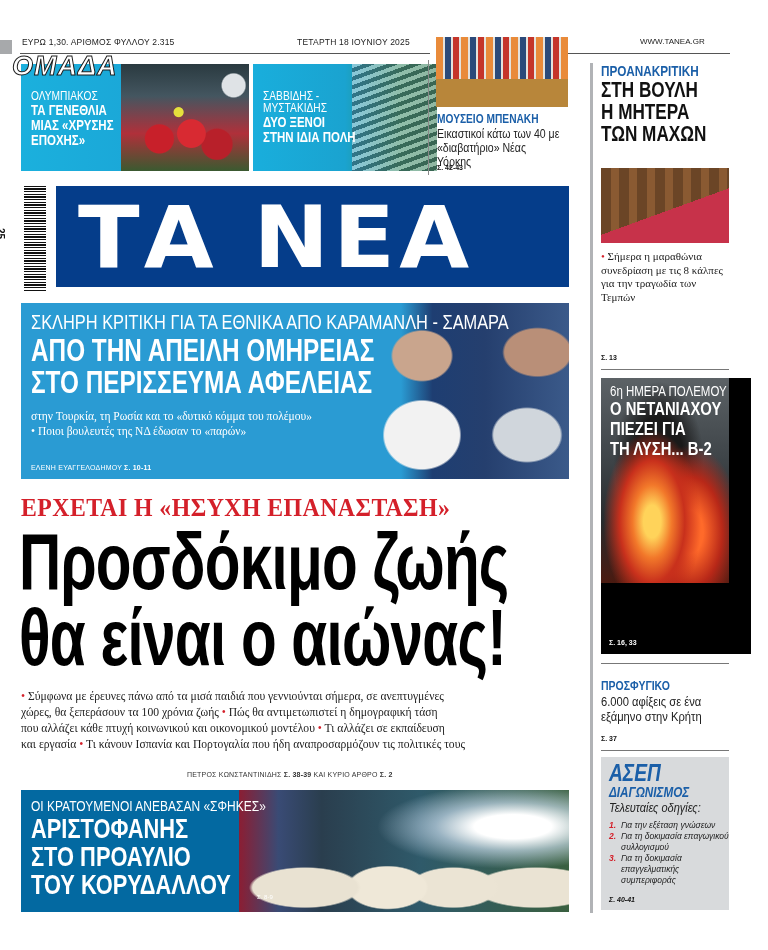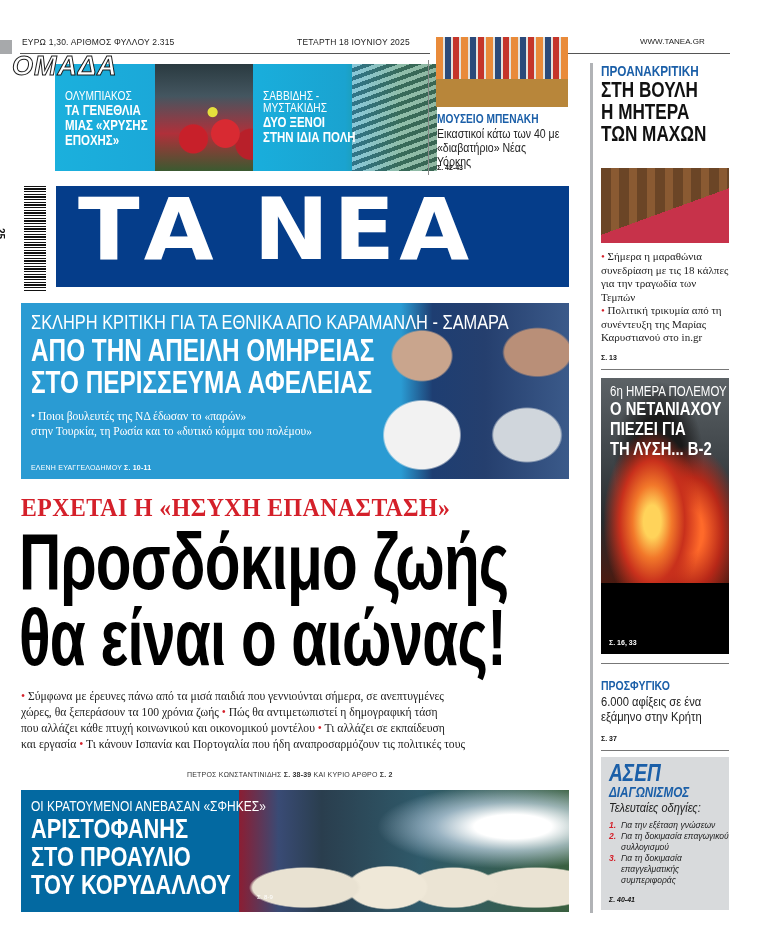--- a/index.html
+++ b/index.html
@@ -13,21 +13,21 @@
   .meta-price { left: 22px; top: 37px; font-size: 8.5px; letter-spacing: 0.2px; color: #222; }
   .meta-date { left: 297px; top: 37px; font-size: 8.5px; letter-spacing: 0.2px; color: #222; text-align: right; }
   .meta-url { left: 640px; top: 37px; font-size: 8px; color: #222; }
   .rule-top { left: 20px; top: 53px; width: 410px; height: 1px; background: #555; }
   .rule-top-r { left: 560px; top: 53px; width: 170px; height: 1px; background: #555; }
 
   
   .omada-logo { left: 12px; top: 53px; font-size: 27px; font-weight: 900; font-style: italic; color: #fff;
     -webkit-text-stroke: 1px #1a1a1a; letter-spacing: 1px; z-index: 3; line-height: 1; }
   .promo { top: 64px; height: 107px; overflow: hidden; }
-  .promo-1 { left: 21px; width: 228px; background: linear-gradient(90deg, #1bb0dd 0%, #1ba8d8 45%, #5a7d8a 60%, #3c4a40 100%); margin-left: 34px; }
+  .promo-1 { left: 21px; width: 228px; background: linear-gradient(90deg, #1bb0dd 0%, #1ba8d8 45%, #5a7d8a 60%, #3c4a40 100%); }
   .promo-1 .crowd { position: absolute; right: 0; top: 0; width: 128px; height: 107px;
     background:
       radial-gradient(circle at 30% 70%, #c8202a 0 12%, transparent 13%),
       radial-gradient(circle at 55% 65%, #d82a32 0 14%, transparent 15%),
       radial-gradient(circle at 75% 75%, #b8202a 0 12%, transparent 13%),
       radial-gradient(circle at 45% 45%, #e5e03c 0 5%, transparent 6%),
       radial-gradient(circle at 88% 20%, #dfe3e6 0 8%, transparent 9%),
       linear-gradient(180deg, #2a3a40 0%, #445660 30%, #b0303a 65%, #3a5a30 100%); }
   .promo-2 { left: 253px; width: 184px; background: linear-gradient(90deg, #19aedc 0%, #1aa3d0 50%, #2d8a55 80%, #2f7d45 100%); }
   .promo-2 .stadium { position: absolute; right: 0; top: 0; width: 85px; height: 107px;
@@ -55,21 +55,21 @@
   .parliament-img { left: 601px; top: 168px; width: 128px; height: 75px;
     background:
       linear-gradient(160deg, transparent 0 55%, #c7324a 55% 100%),
       repeating-linear-gradient(90deg, #6b4526 0 10px, #8a5a32 10px 18px),
       linear-gradient(180deg, #7c8a92 0%, #a06a3c 40%, #8a4a2c 100%); }
   .r-bullets { left: 601px; top: 250px; width: 128px; font-family: "Liberation Serif", serif; font-size: 11px; line-height: 13.5px; color: #222; }
   .bullet-dot { color: #d4202a; }
   .r-page { left: 601px; top: 354px; font-size: 7px; font-weight: 700; }
   .r-rule { left: 601px; width: 128px; height: 1px; background: #777; }
 
-  .war-box { left: 601px; top: 378px; width: 128px; height: 276px; background: #000; overflow: hidden; }
+  .war-box { left: 601px; top: 378px; width: 150px; height: 276px; background: #000; overflow: hidden; }
   .war-img { position: absolute; left: 0; top: 0; width: 128px; height: 205px;
     background:
       radial-gradient(ellipse at 40% 70%, #ffd35a 0 8%, #f2782a 18%, #c8301c 30%, transparent 45%),
       radial-gradient(ellipse at 70% 75%, #ff6a2a 0 10%, #b82818 25%, transparent 40%),
       radial-gradient(ellipse at 45% 40%, #1a1a1a 0 25%, transparent 45%),
       linear-gradient(180deg, #5c6266 0%, #3e4448 40%, #282c2e 70%, #4a1a10 100%); }
   .war-text { position: absolute; left: 9px; top: 6px; color: #fff; line-height: 1; z-index: 2; }
   .war-kicker { font-size: 14px; transform: scaleX(0.82); transform-origin: left; white-space: nowrap; }
   .war-head { font-size: 19px; font-weight: 700; line-height: 19px; transform: scaleX(0.78); transform-origin: left; white-space: nowrap; margin-top: 1px; }
   .war-bullet { position: absolute; left: 8px; top: 212px; width: 118px; color: #fff; font-size: 8.5px; line-height: 11px; font-weight: 700; }
@@ -85,21 +85,21 @@
   .asep-intro { position: absolute; left: 8px; top: 44px; font-size: 12.5px; color: #222; transform: scaleX(0.88); transform-origin: left; white-space: nowrap; }
   .asep-list { position: absolute; left: 8px; top: 63px; width: 120px; font-size: 8.5px; line-height: 11px; color: #222; list-style: none; }
   .asep-list li { display: flex; gap: 4px; }
   .asep-num { color: #d4202a; font-weight: 700; min-width: 8px; }
   .asep-page { position: absolute; left: 8px; top: 139px; font-size: 7px; font-weight: 700; }
 
   
   .barcode-num { left: 6px; top: 228px; font-size: 10px; font-weight: 700; transform: rotate(90deg); transform-origin: left top; }
   .barcode { left: 24px; top: 186px; width: 22px; height: 106px;
     background: repeating-linear-gradient(180deg, #111 0 1px, #fff 1px 2px, #111 2px 4px, #fff 4px 5px, #111 5px 6px, #fff 6px 8px); }
-  .masthead { left: 56px; top: 186px; width: 513px; height: 101px; background: #053d8a; display: flex; align-items: flex-start; padding-left: 22px; }
+  .masthead { left: 56px; top: 186px; width: 513px; height: 101px; background: #053d8a; display: flex; align-items: center; padding-left: 22px; }
   .masthead-title { color: #fff; font-size: 86px; font-weight: 700; letter-spacing: 4px; font-family: "DejaVu Sans", sans-serif; line-height: 1; transform: scaleX(1.05); transform-origin: left; }
 
   
   .politics { left: 21px; top: 303px; width: 548px; height: 176px; background: #2a9bd3; overflow: hidden; }
   .politics-photo { position: absolute; right: 0; top: 0; width: 210px; height: 176px;
     background:
       radial-gradient(ellipse at 30% 30%, #c9a58d 0 14%, transparent 15%),
       radial-gradient(ellipse at 85% 28%, #b98f78 0 13%, transparent 14%),
       radial-gradient(ellipse at 30% 75%, #f2f2f2 0 18%, transparent 19%),
       radial-gradient(ellipse at 80% 75%, #d0d6dc 0 14%, transparent 15%),
@@ -175,22 +175,21 @@
 
 <div class="abs right-vrule"></div>
 <div class="abs r-kicker">ΠΡΟΑΝΑΚΡΙΤΙΚΗ</div>
 <div class="abs r-head">
   <div>ΣΤΗ ΒΟΥΛΗ</div>
   <div>Η ΜΗΤΕΡΑ</div>
   <div>ΤΩΝ ΜΑΧΩΝ</div>
 </div>
 <div class="abs parliament-img"></div>
 <div class="abs r-bullets">
-  <div><span class="bullet-dot">•</span> <span>Σήμερα η μαραθώνια συνεδρίαση με τις 18 κάλπες για την τραγωδία των Τεμπών</span></div>
-  <div><span class="bullet-dot">•</span> <span>Πολιτική τρικυμία από τη συνέντευξη της Μαρίας Καρυστιανού στο in.gr</span></div>
+  <div><span class="bullet-dot">•</span> <span>Σήμερα η μαραθώνια συνεδρίαση με τις 8 κάλπες για την τραγωδία των Τεμπών</span></div>
 </div>
 <div class="abs r-page">Σ. 13</div>
 <div class="abs r-rule" style="top:369px;"></div>
 
 <div class="abs war-box">
   <div class="war-img"></div>
   <div class="war-text">
     <div class="war-kicker">6η ΗΜΕΡΑ ΠΟΛΕΜΟΥ</div>
     <div class="war-head">Ο ΝΕΤΑΝΙΑΧΟΥ</div>
     <div class="war-head">ΠΙΕΖΕΙ ΓΙΑ</div>
@@ -227,22 +226,22 @@
 </div>
 
 <div class="abs politics">
   <div class="politics-photo"></div>
   <div class="politics-kicker">ΣΚΛΗΡΗ ΚΡΙΤΙΚΗ ΓΙΑ ΤΑ ΕΘΝΙΚΑ ΑΠΟ ΚΑΡΑΜΑΝΛΗ - ΣΑΜΑΡΑ</div>
   <div class="politics-head">
     <div>ΑΠΟ ΤΗΝ ΑΠΕΙΛΗ ΟΜΗΡΕΙΑΣ</div>
     <div>ΣΤΟ ΠΕΡΙΣΣΕΥΜΑ ΑΦΕΛΕΙΑΣ</div>
   </div>
   <div class="politics-bullets">
+    <div>στην Τουρκία, τη Ρωσία και το «δυτικό κόμμα του πολέμου»</div>
     <div>• Ποιοι βουλευτές της ΝΔ έδωσαν το «παρών»</div>
-    <div>στην Τουρκία, τη Ρωσία και το «δυτικό κόμμα του πολέμου»</div>
   </div>
   <div class="politics-byline">
     <span>ΕΛΕΝΗ ΕΥΑΓΓΕΛΟΔΗΜΟΥ</span> <b>Σ. 10-11</b>
   </div>
 </div>
 
 <div class="abs main-kicker">ΕΡΧΕΤΑΙ Η «ΗΣΥΧΗ ΕΠΑΝΑΣΤΑΣΗ»</div>
 <div class="abs main-head">
   <div>Προσδόκιμο ζωής</div>
   <div>θα είναι ο αιώνας!</div>

